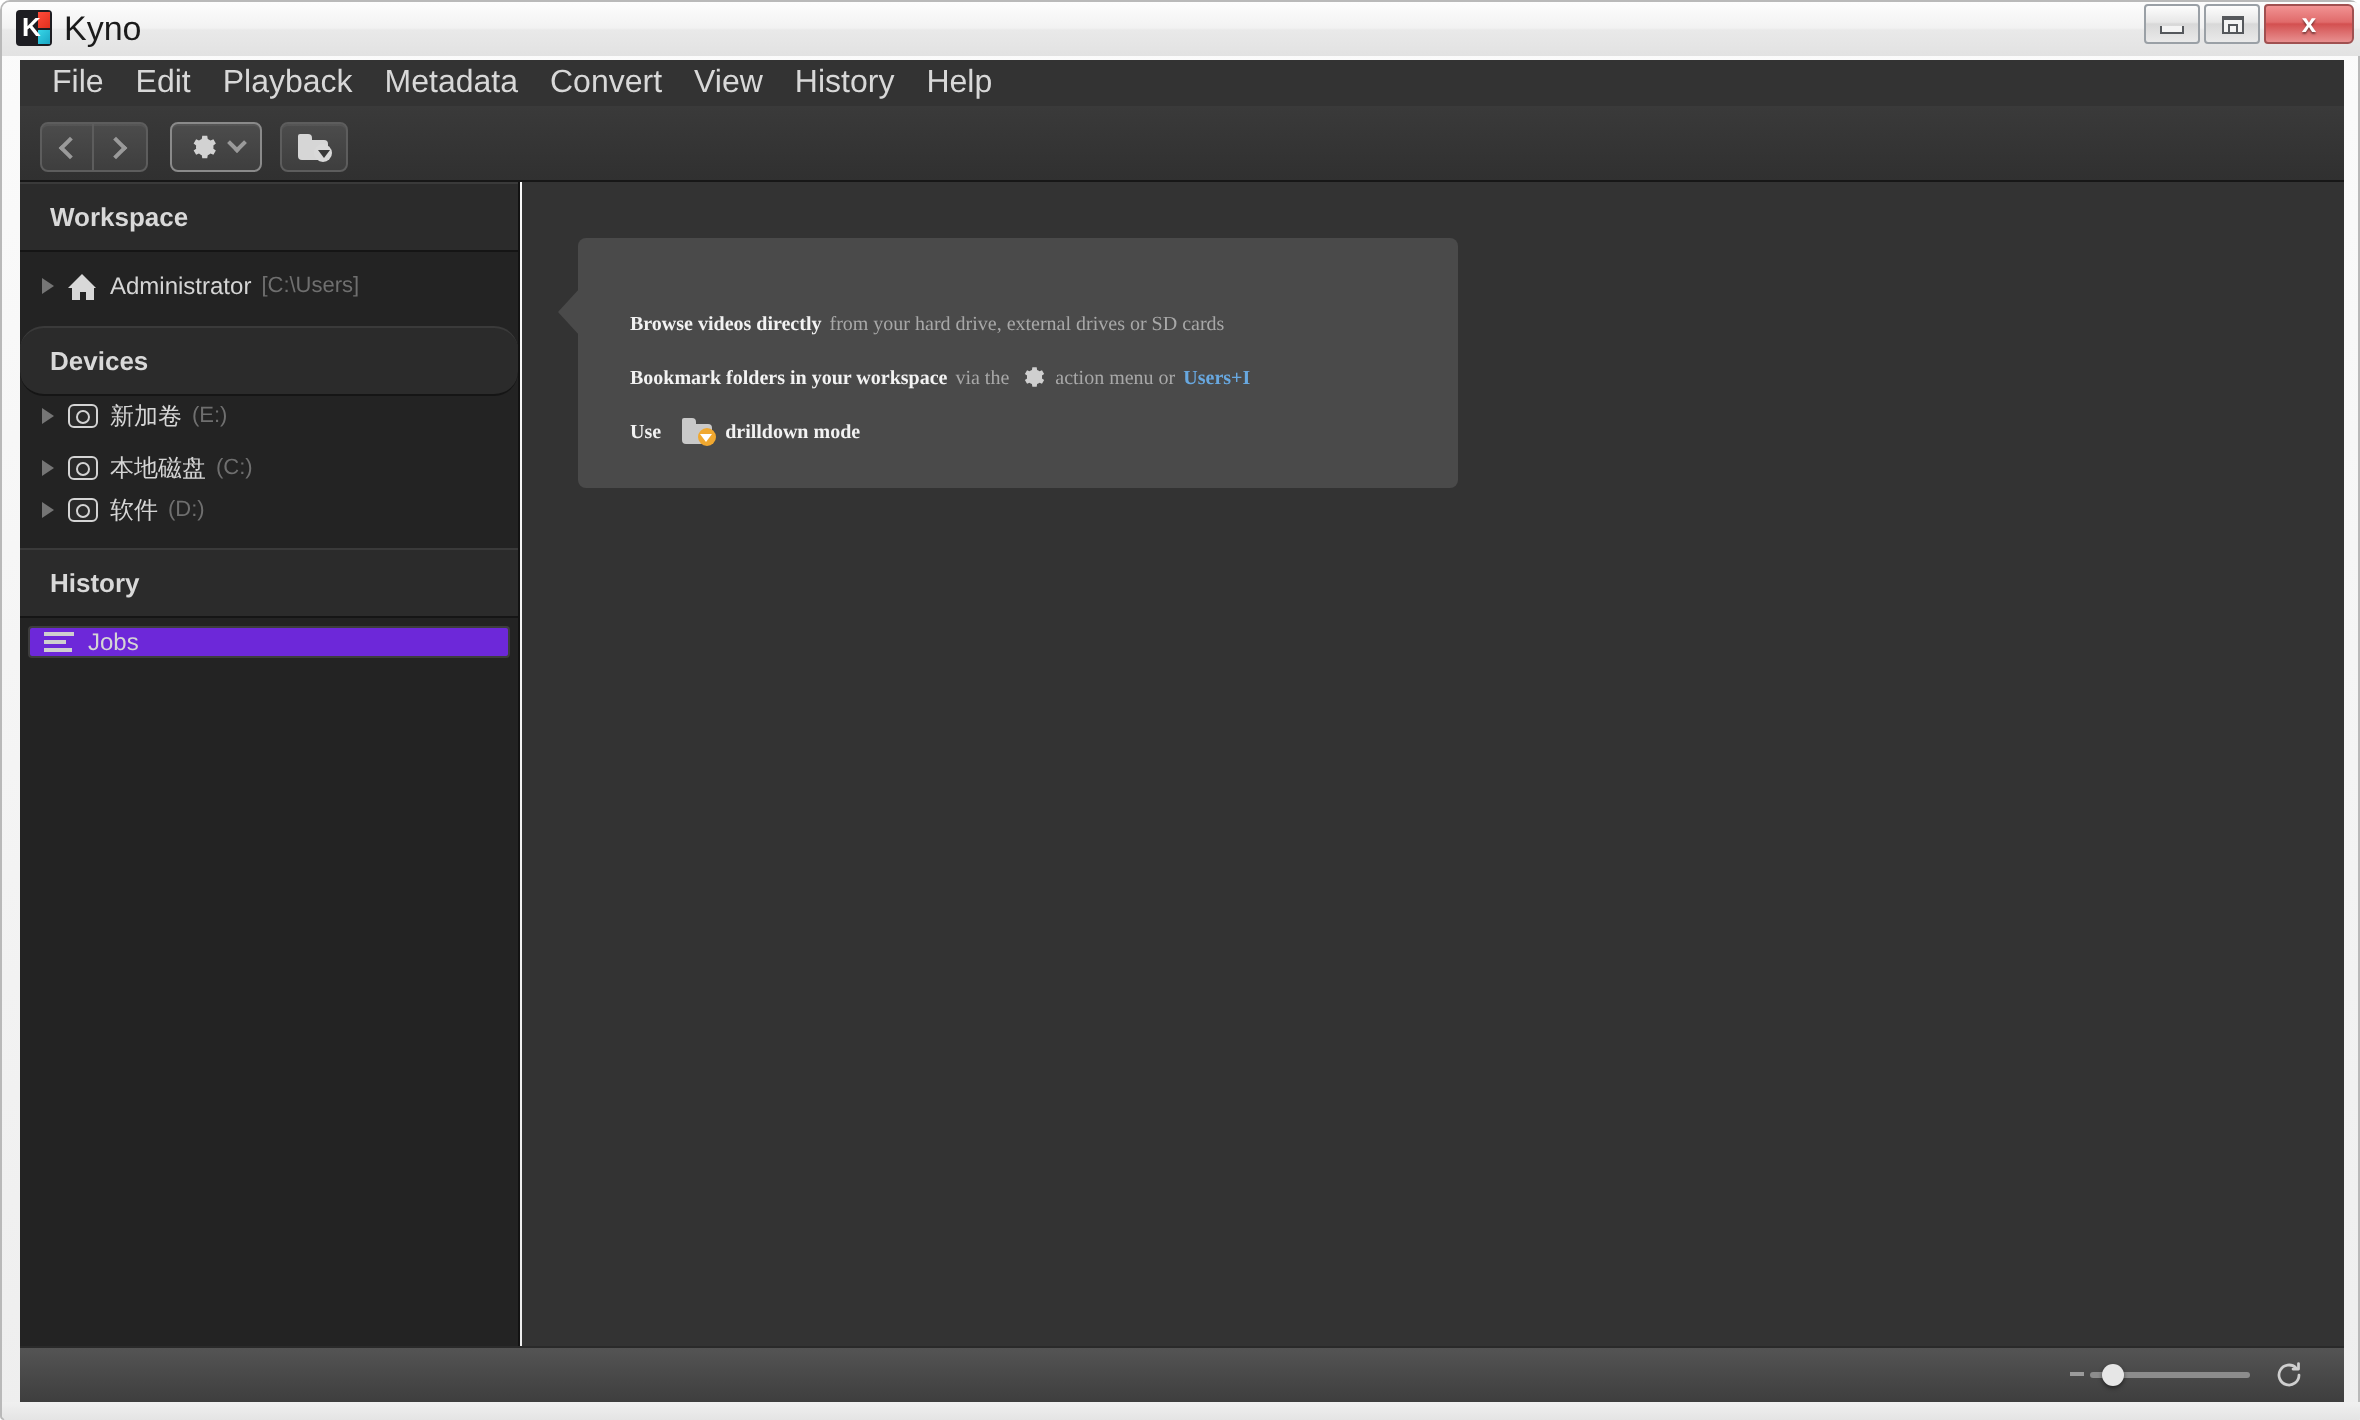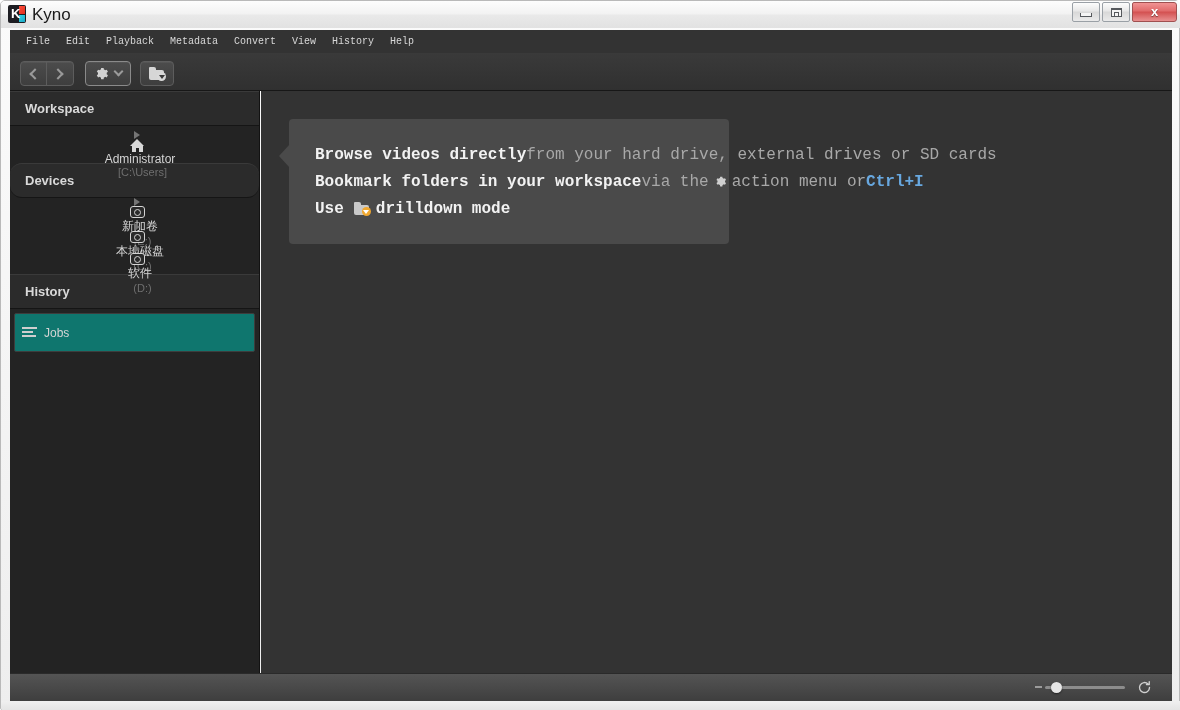--- a/index.html
+++ b/index.html
@@ -119,24 +119,24 @@
     left: 9px; top: 29px;
     width: 1162px;
     height: 23px;
     background: #333333;
     display: flex;
     align-items: center;
     padding-left: 8px;
     box-sizing: border-box;
   }
   .menu-item {
-    font-size: 10px;
+    font-size: 16px;
     color: #d8d8d8;
     padding: 2px 8px;
-    font-family: Liberation Mono, monospace;
+    font-family: Liberation Sans, sans-serif;
     white-space: nowrap;
   }
 
   
   #toolbar {
     position: absolute;
     left: 9px; top: 52px;
     width: 1162px;
     height: 38px;
     background: linear-gradient(to bottom, #3a3a3a 0%, #303030 100%);
@@ -237,21 +237,20 @@
     color: #d9d9d9;
     font-family: "Liberation Sans", sans-serif;
   }
   .tree-row {
     height: 20px;
     display: flex;
     align-items: center;
     padding-left: 11px;
     box-sizing: border-box;
     position: relative;
-    flex-direction: column;
   }
   .tree-row.first { margin-top: 5px; }
   .disc {
     width: 0; height: 0;
     border-top: 4.5px solid transparent;
     border-bottom: 4.5px solid transparent;
     border-left: 6px solid #757575;
     margin-right: 7px;
     flex: 0 0 auto;
   }
@@ -324,25 +323,25 @@
   .jobs-icon span {
     position: absolute; left: 0;
     height: 2px;
     background: #cfcfcf;
   }
   .jobs-icon span:nth-child(1){ top:0; width:15px; }
   .jobs-icon span:nth-child(2){ top:4px; width:11px; }
   .jobs-icon span:nth-child(3){ top:8px; width:14px; }
 
   .jobs-row {
-    height: 39px;
+    height: 16px;
     margin: 4px 4px 0 4px;
     border: 1px solid #3d3d3d;
     border-radius: 2px;
-    background: #0f766e;
+    background: #6d28d9;
     display: flex;
     align-items: center;
     padding-left: 7px;
     box-sizing: border-box;
   }
 
   
   #main {
     position: absolute;
     left: 251px; top: 0;
@@ -366,26 +365,26 @@
     position: absolute;
     left: -10px;
     top: 25px;
     width: 0; height: 0;
     border-top: 12px solid transparent;
     border-bottom: 12px solid transparent;
     border-right: 11px solid #4a4a4a;
   }
   .hint-line {
     display: flex;
-    align-items: center;
+    align-items: flex-end;
     padding: 0 26px;
     margin: 0 0 0 0;
     height: 27px;
-    font-size: 16px;
-    font-family: Liberation Mono, monospace;
+    font-size: 10px;
+    font-family: Liberation Serif, serif;
     white-space: nowrap;
   }
   .hint-line + .hint-line { margin-top: 0px; }
   .hl-strong { color: #f2f2f2; font-weight: bold; }
   .hl-dim { color: #a8a8a8; }
   .hl-link { color: #68a8e0; font-weight: bold; }
   .sp { display:inline-block; width:4px; }
   .gear-inline {
     position: relative;
     width: 13px; height: 13px;
@@ -595,21 +594,21 @@
           <span class="sp"></span>
           <span class="hl-dim">via the</span>
           <span class="gear-inline">
             <svg width="13" height="13" viewBox="0 0 24 24">
               <path fill="#cfcfcf" d="M12 8.5a3.5 3.5 0 1 0 0 7 3.5 3.5 0 0 0 0-7zm0 5.2a1.7 1.7 0 1 1 0-3.4 1.7 1.7 0 0 1 0 3.4z"></path>
               <path fill="#cfcfcf" d="M20.3 13.3a8.6 8.6 0 0 0 .07-1.3 8.6 8.6 0 0 0-.07-1.3l2-1.5-2-3.4-2.3 1a8 8 0 0 0-2.2-1.3L15.4 3h-4l-.4 2.5a8 8 0 0 0-2.2 1.3l-2.3-1-2 3.4 2 1.5a8.6 8.6 0 0 0 0 2.6l-2 1.5 2 3.4 2.3-1a8 8 0 0 0 2.2 1.3l.4 2.5h4l.4-2.5a8 8 0 0 0 2.2-1.3l2.3 1 2-3.4-2-1.5z"></path>
             </svg>
           </span>
           <span class="hl-dim">action menu or</span>
           <span class="sp"></span>
-          <span class="hl-link">Ctrl+I</span>
+          <span class="hl-link">Users+I</span>
         </div>
 
         <div class="hint-line">
           <span class="hl-strong">Use</span>
           <span class="sp"></span>
           <span class="folder-icon orange" style="margin:0 6px;">
             <span class="tab"></span>
               <span class="body"></span>
             <span class="badge">
                 <i></i>

